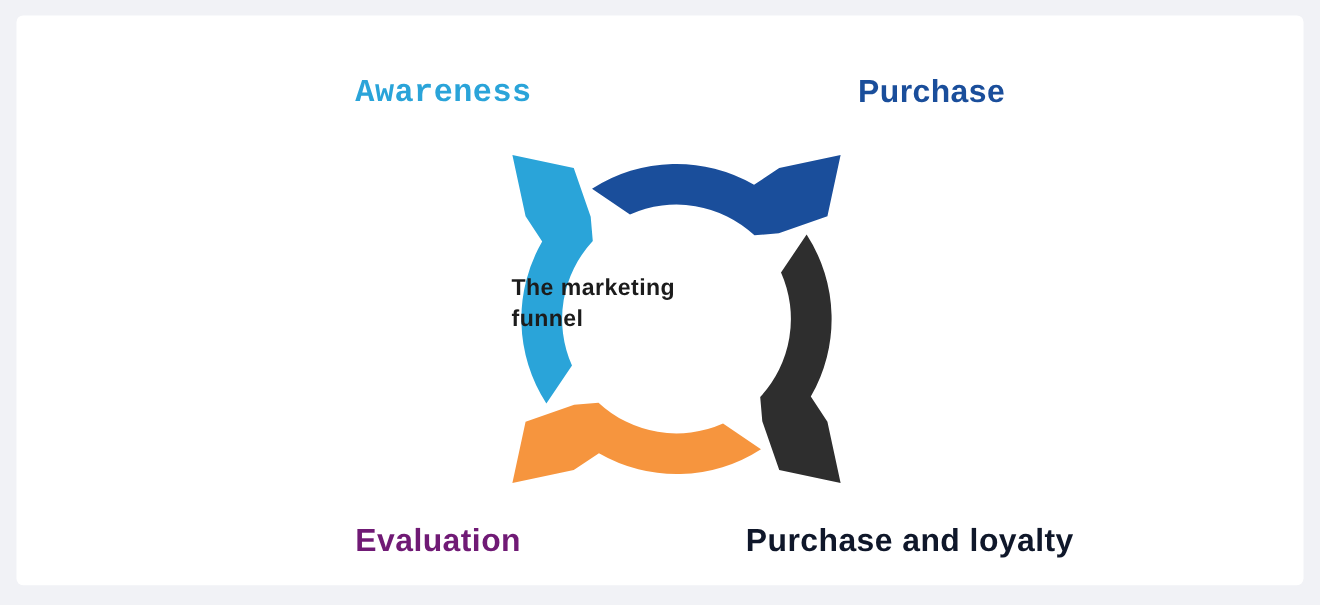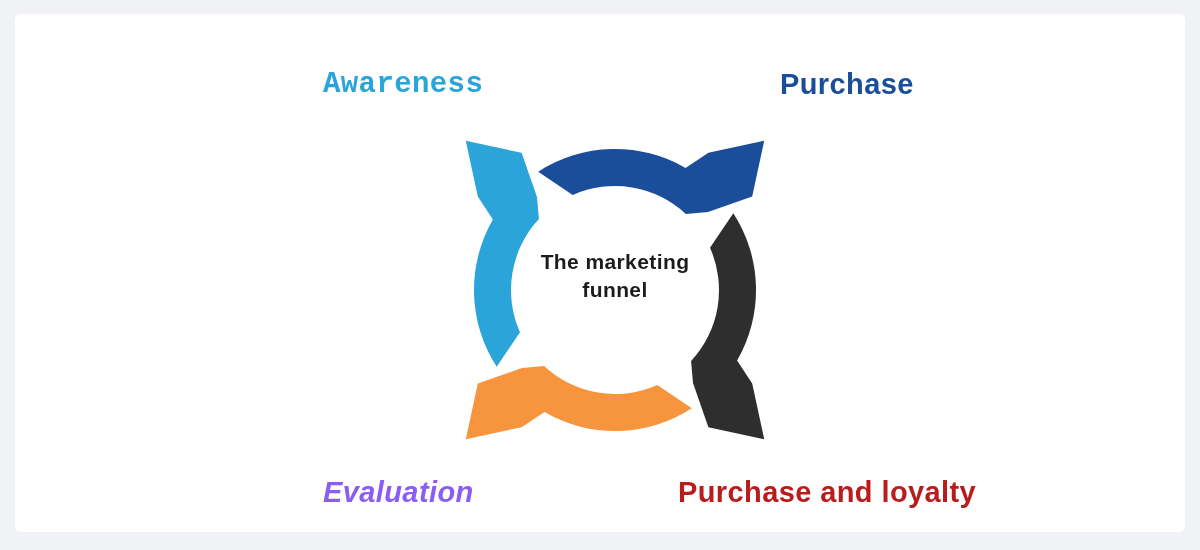--- a/index.html
+++ b/index.html
@@ -19,21 +19,21 @@
   }
   .cycle-svg {
     position: absolute;
     left: 380px; top: 56px;
     width: 440px; height: 440px;
   }
   .center-title {
     position: absolute;
     left: 450px; top: 234px;
     width: 300px;
-    text-align: center;
+    text-align: left;
     font-weight: 700;
     font-size: 21px;
     line-height: 28px;
     letter-spacing: 0.4px;
     color: #1C1C1C;
   }
   .stage-label {
     position: absolute;
     font-weight: 700;
     font-size: 29px;
@@ -60,17 +60,17 @@
 
   <div class="center-title" style="color: rgb(28, 28, 28);">
     <div>The marketing</div>
     <div>funnel</div>
   </div>
 
   <div class="stage-label label-awareness" style="color: rgb(42, 164, 217);">Awareness</div>
 
   <div class="stage-label label-interest" style="color: rgb(26, 78, 155);">Purchase</div>
 
-  <div class="stage-label label-evaluation" style="color: #8b5cf6; font-style: italic;">Evaluation</div>
+  <div class="stage-label label-evaluation" style="color: #701a75;">Evaluation</div>
 
-  <div class="stage-label label-purchase" style="color: #b91c1c;">Purchase and loyalty</div>
+  <div class="stage-label label-purchase" style="color: #0f172a;">Purchase and loyalty</div>
 
 </div>
 
 </body></html>

